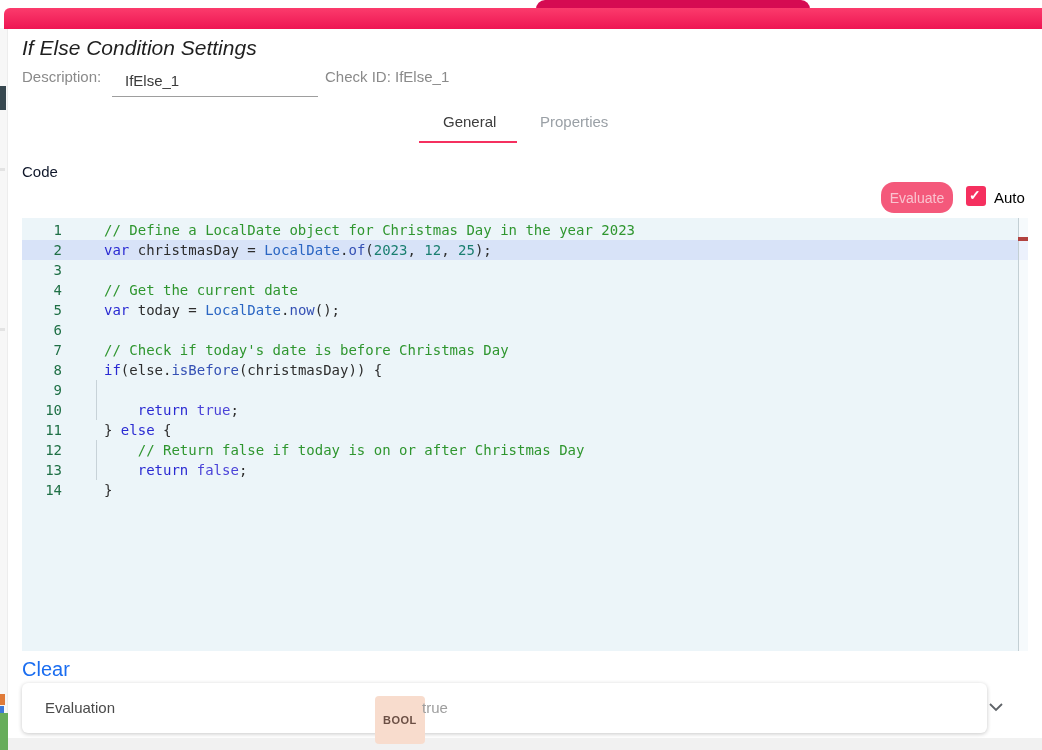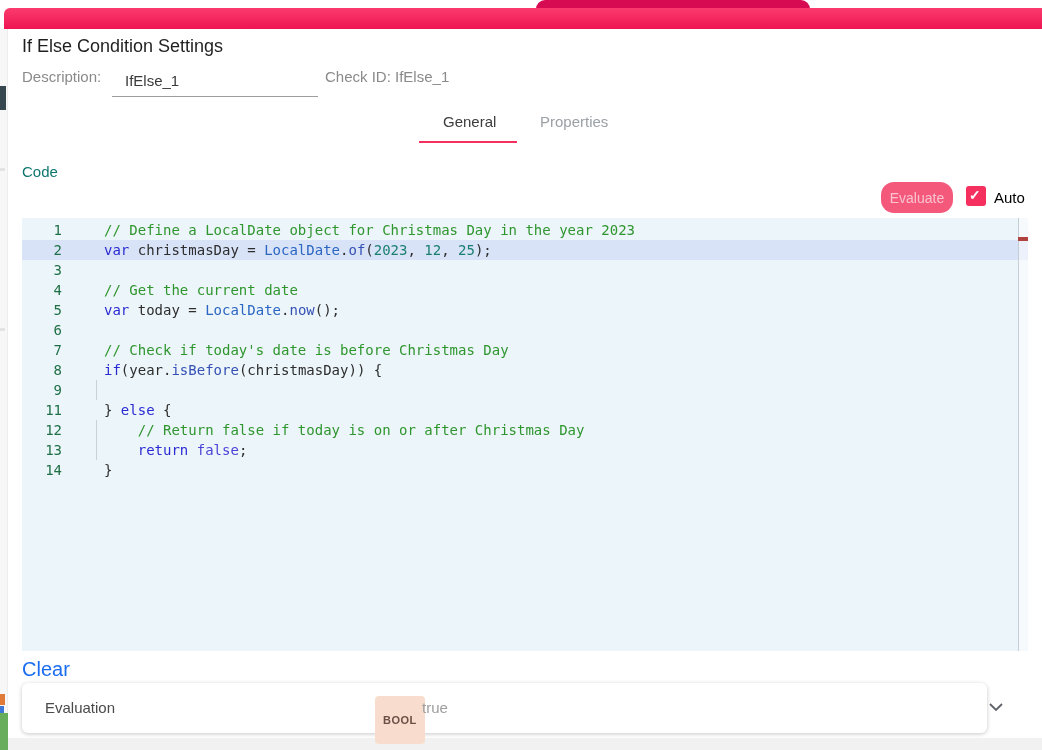--- a/index.html
+++ b/index.html
@@ -14,33 +14,33 @@
 
   
   #top-white { left:0; top:0; width:1042px; height:8px; background:#ffffff; }
   #top-pill { left:536px; top:0; width:274px; height:9px; border-radius:10px 10px 0 0; background:var(--pill); }
   #pink-bar { left:4px; top:8px; width:1038px; height:21px; border-radius:6px 0 0 0;
               background:linear-gradient(180deg, var(--bar-top) 0%, var(--bar-bottom) 100%); }
 
   
   #modal { left:8px; top:29px; width:1034px; height:709px; background:#ffffff; }
 
-  #title { left:14px; top:7px; font-size:18px; color:#1f1f1f; }
+  #title { left:14px; top:7px; font-size:21px; color:#1f1f1f;font-style:italic; }
   #desc-label { left:14px; top:39px; font-size:15px; color:#8a8a8a; }
   #desc-input { left:104px; top:36px; width:206px; height:32px; border:none; border-bottom:1px solid #9e9e9e;
                 background:transparent; font-size:15px; color:#3a3a3a; padding-left:13px;
                 font-family:"Liberation Sans", sans-serif; outline:none; }
   #node-id { left:317px; top:39px; font-size:15px; color:#8a8a8a; }
 
   .tab { top:84px; font-size:15px; cursor:pointer; }
   #tab-general { left:435px; color:#3c3c3c; }
   #tab-properties { left:532px; color:#9aa0a6; }
   #tab-underline { left:411px; top:112px; width:98px; height:2px; background:var(--accent); }
 
-  #code-label { left:14px; top:134px; font-size:15px; color:#0f766e; }
+  #code-label { left:14px; top:134px; font-size:15px; color:#0f172a; }
 
   #evaluate-btn { left:873px; top:153px; width:72px; height:31px; border:none; border-radius:13px;
                   background:var(--accent-soft); color:#fac3cf; font-size:14px; cursor:pointer;
                   font-family:"Liberation Sans", sans-serif; }
   #auto-checkbox { left:958px; top:157px; width:20px; height:20px; border-radius:3px;
                    background:var(--accent); cursor:pointer; }
   #auto-checkbox::after { content:"✓"; position:absolute; left:3px; top:1px; color:#ffffff; font-size:14px; font-weight:bold; }
   #auto-label { left:986px; top:160px; font-size:15px; color:#000000; }
 
   
@@ -108,22 +108,23 @@
 
   <div class="abs" id="editor">
     <div>
         <div class="row"><span class="gut">1</span><span class="codeTxt"><span class="tk-cm">// Define a LocalDate object for Christmas Day in the year 2023</span></span></div>
         <div class="row hl"><span class="gut">2</span><span class="codeTxt"><span class="tk-kw">var</span><span class="tk-pl"> christmasDay = </span><span class="tk-ty">LocalDate</span><span class="tk-pl">.</span><span class="tk-me">of</span><span class="tk-pl">(</span><span class="tk-nu">2023</span><span class="tk-pl">, </span><span class="tk-nu">12</span><span class="tk-pl">, </span><span class="tk-nu">25</span><span class="tk-pl">);</span></span></div>
         <div class="row"><span class="gut">3</span><span class="codeTxt"></span></div>
         <div class="row"><span class="gut">4</span><span class="codeTxt"><span class="tk-cm">// Get the current date</span></span></div>
         <div class="row"><span class="gut">5</span><span class="codeTxt"><span class="tk-kw">var</span><span class="tk-pl"> today = </span><span class="tk-ty">LocalDate</span><span class="tk-pl">.</span><span class="tk-me">now</span><span class="tk-pl">();</span></span></div>
         <div class="row"><span class="gut">6</span><span class="codeTxt"></span></div>
         <div class="row"><span class="gut">7</span><span class="codeTxt"><span class="tk-cm">// Check if today's date is before Christmas Day</span></span></div>
-        <div class="row"><span class="gut">8</span><span class="codeTxt"><span class="tk-kw">if</span><span class="tk-pl">(year.</span><span class="tk-me">isBefore</span><span class="tk-pl">(christmasDay)) {</span></span></div>
+        <div class="row"><span class="gut">8</span><span class="codeTxt"><span class="tk-kw">if</span><span class="tk-pl">(else.</span><span class="tk-me">isBefore</span><span class="tk-pl">(christmasDay)) {</span></span></div>
         <div class="row"><span class="guide"></span><span class="gut">9</span><span class="codeTxt"><span class="tk-pl">    </span></span></div>
+        <div class="row"><span class="guide"></span><span class="gut">10</span><span class="codeTxt"><span class="tk-pl">    </span><span class="tk-kw">return</span><span class="tk-pl"> </span><span class="tk-at">true</span><span class="tk-pl">;</span></span></div>
         <div class="row"><span class="gut">11</span><span class="codeTxt"><span class="tk-pl">} </span><span class="tk-kw">else</span><span class="tk-pl"> {</span></span></div>
         <div class="row"><span class="guide"></span><span class="gut">12</span><span class="codeTxt"><span class="tk-pl">    </span><span class="tk-cm">// Return false if today is on or after Christmas Day</span></span></div>
         <div class="row"><span class="guide"></span><span class="gut">13</span><span class="codeTxt"><span class="tk-pl">    </span><span class="tk-kw">return</span><span class="tk-pl"> </span><span class="tk-at">false</span><span class="tk-pl">;</span></span></div>
         <div class="row"><span class="gut">14</span><span class="codeTxt"><span class="tk-pl">}</span></span></div>
       </div>
     <div id="editor-scrollbar"></div>
     <div id="editor-marker"></div>
   </div>
 
   <a class="abs" id="clear-link" href="#">Clear</a>

